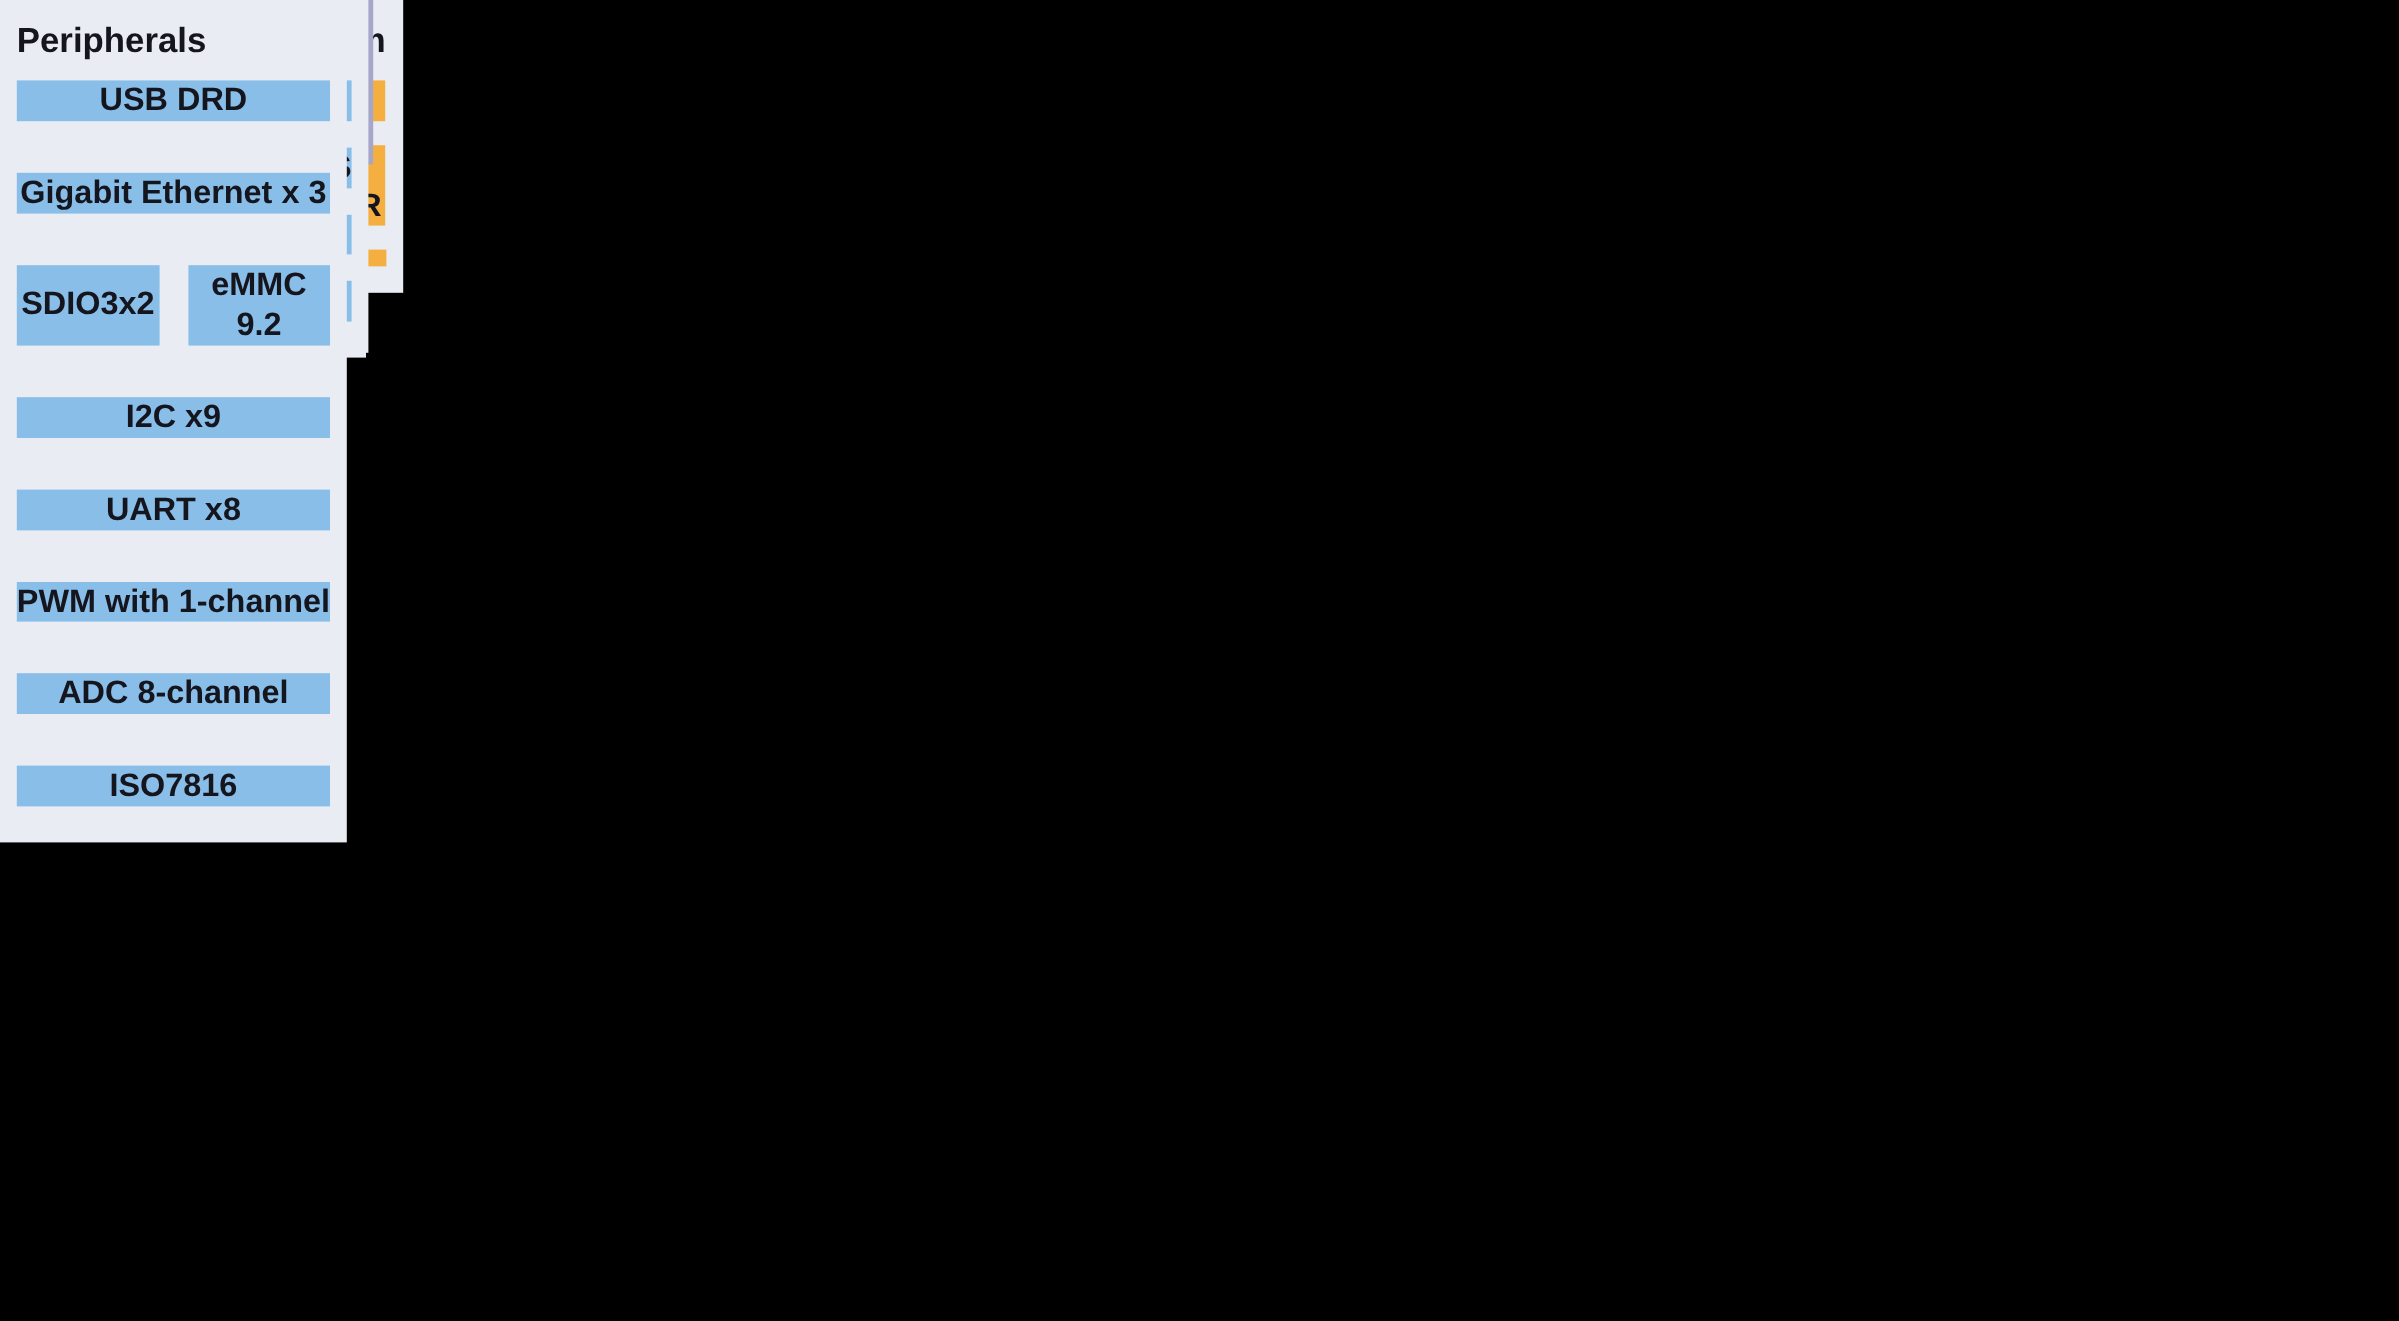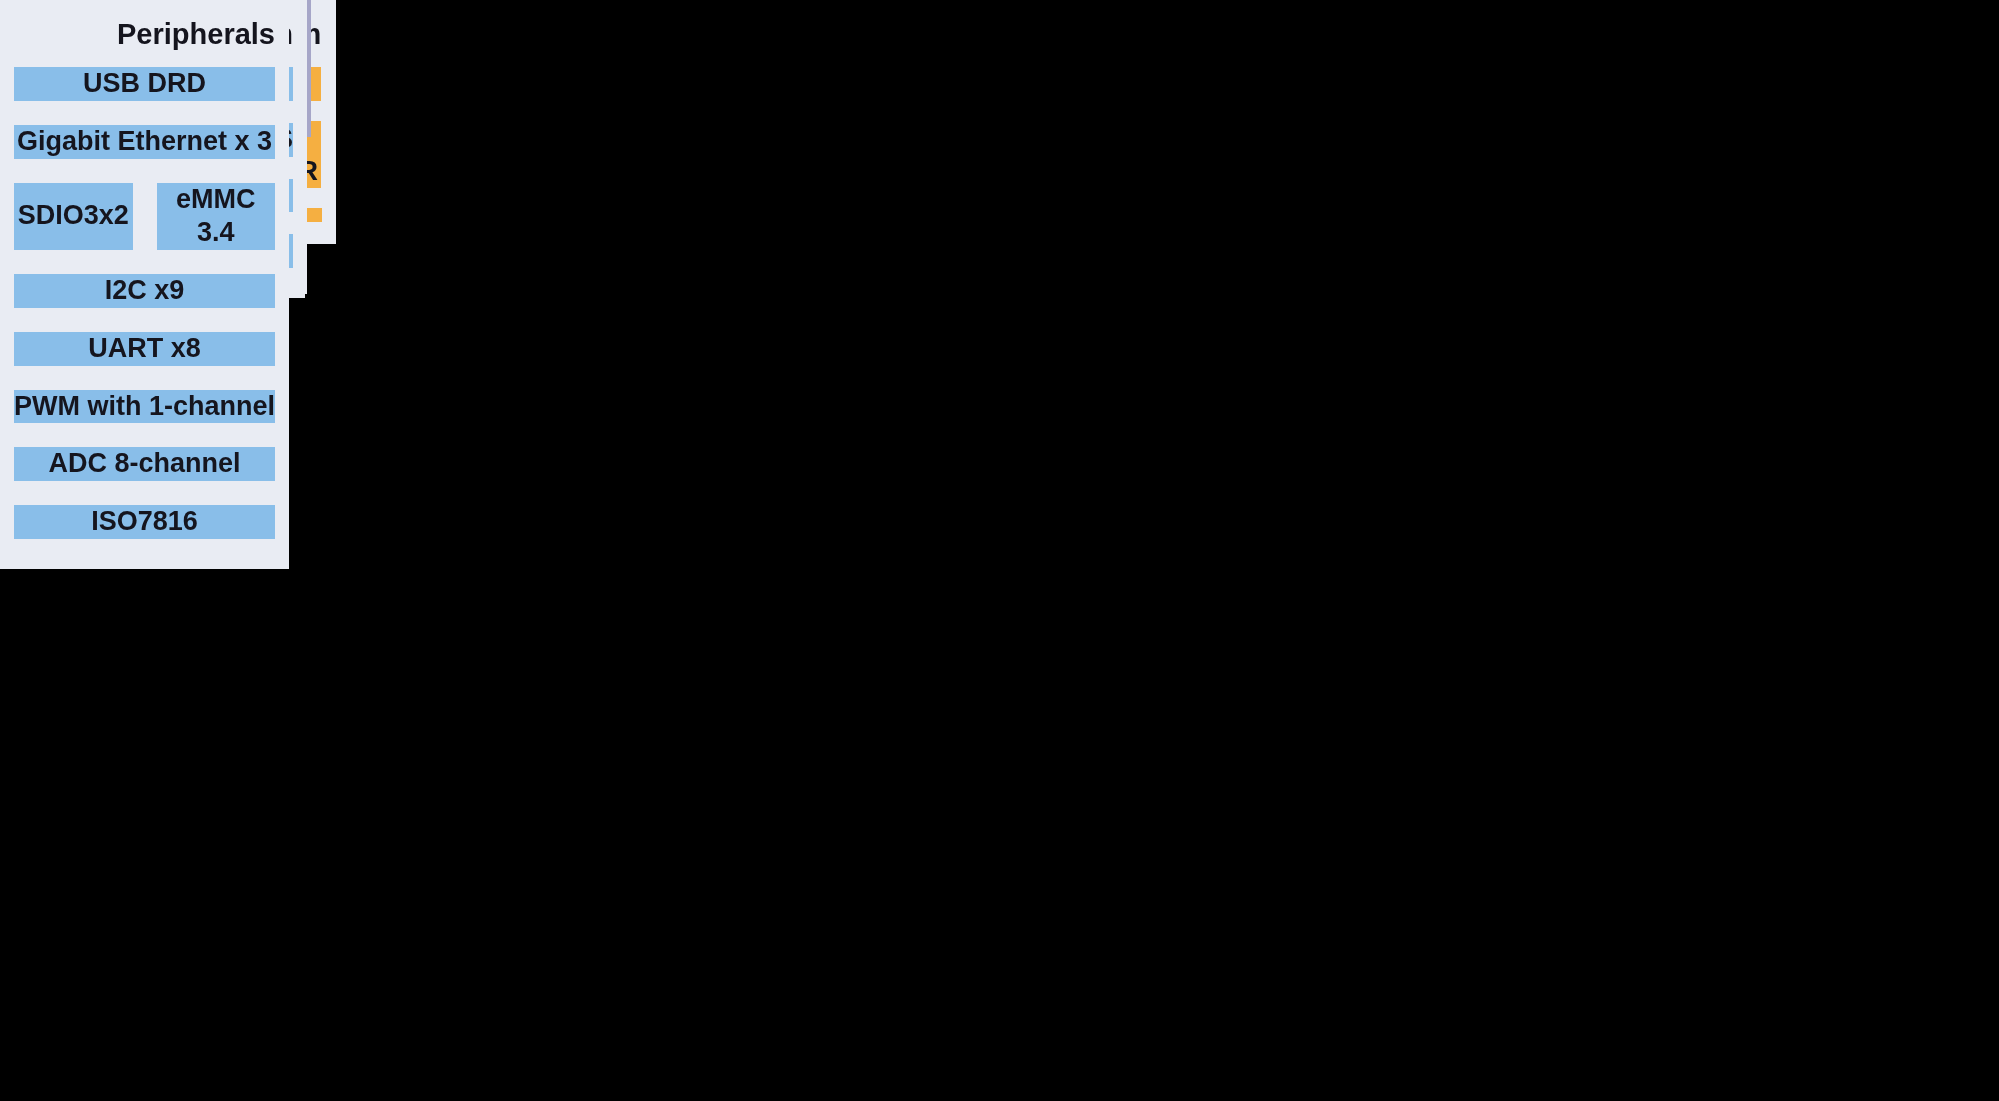--- a/index.html
+++ b/index.html
@@ -14,21 +14,21 @@
   .panel {
     position: absolute;
     background: #e9ecf3;
     box-sizing: border-box;
     display: flex;
     flex-direction: column;
     padding: 8px 14px 22px;
   }
   .panel-title {
     flex: 0 0 auto;
-    text-align: right;
+    text-align: left;
     font-size: 29px;
     font-weight: 700;
     color: #15151e;
     padding: 10px 0 16px;
   }
   .rows {
     flex: 1;
     display: flex;
     flex-direction: column;
     gap: 20px;
@@ -68,21 +68,21 @@
   #p-ddr           { left: 1010; top: 279; width: 494; height: 251; padding-bottom: 36px; }
   #p-tee           { left: 1010; top: 562; width: 494; height: 539; padding-bottom: 26px; }
   #p-periph        { left: 1523; top: 0;   width: 476; height: 1101; padding-bottom: 30px; }
 
   
   #p-cpu .rows { padding: 6px 38px 0; }
   #p-ddr .rows { padding: 4px 10px 0; }
   #p-audio .rows { gap: 54px; }
   #p-audio .row { flex: 0.9; }
   #p-audio .row-c906 { flex: 1.3; }
-  #p-periph .rows { gap: 24px; }
+  #p-periph .rows { gap: 43px; }
   #p-tee .rows { gap: 22px; }
   #p-aon .rows { gap: 22px; }
 </style>
 </head>
 <body>
 
 <div class="canvas">
 
   <div class="panel" id="p-video-in">
     <div class="panel-title">Video IN system</div>
@@ -214,21 +214,21 @@
     <div class="panel-title">Peripherals</div>
     <div class="rows">
       <div class="row">
         <div class="block c-blue">USB DRD</div>
       </div>
       <div class="row">
         <div class="block c-blue">Gigabit Ethernet x 3</div>
       </div>
       <div class="row">
         <div class="block c-blue">SDIO3x2</div>
-        <div class="block c-blue">eMMC 3.4</div>
+        <div class="block c-blue">eMMC 9.2</div>
       </div>
       <div class="row">
         <div class="block c-blue">I2C x9</div>
       </div>
       <div class="row">
         <div class="block c-blue">UART x8</div>
       </div>
       <div class="row">
         <div class="block c-blue">PWM with 1-channel</div>
       </div>

